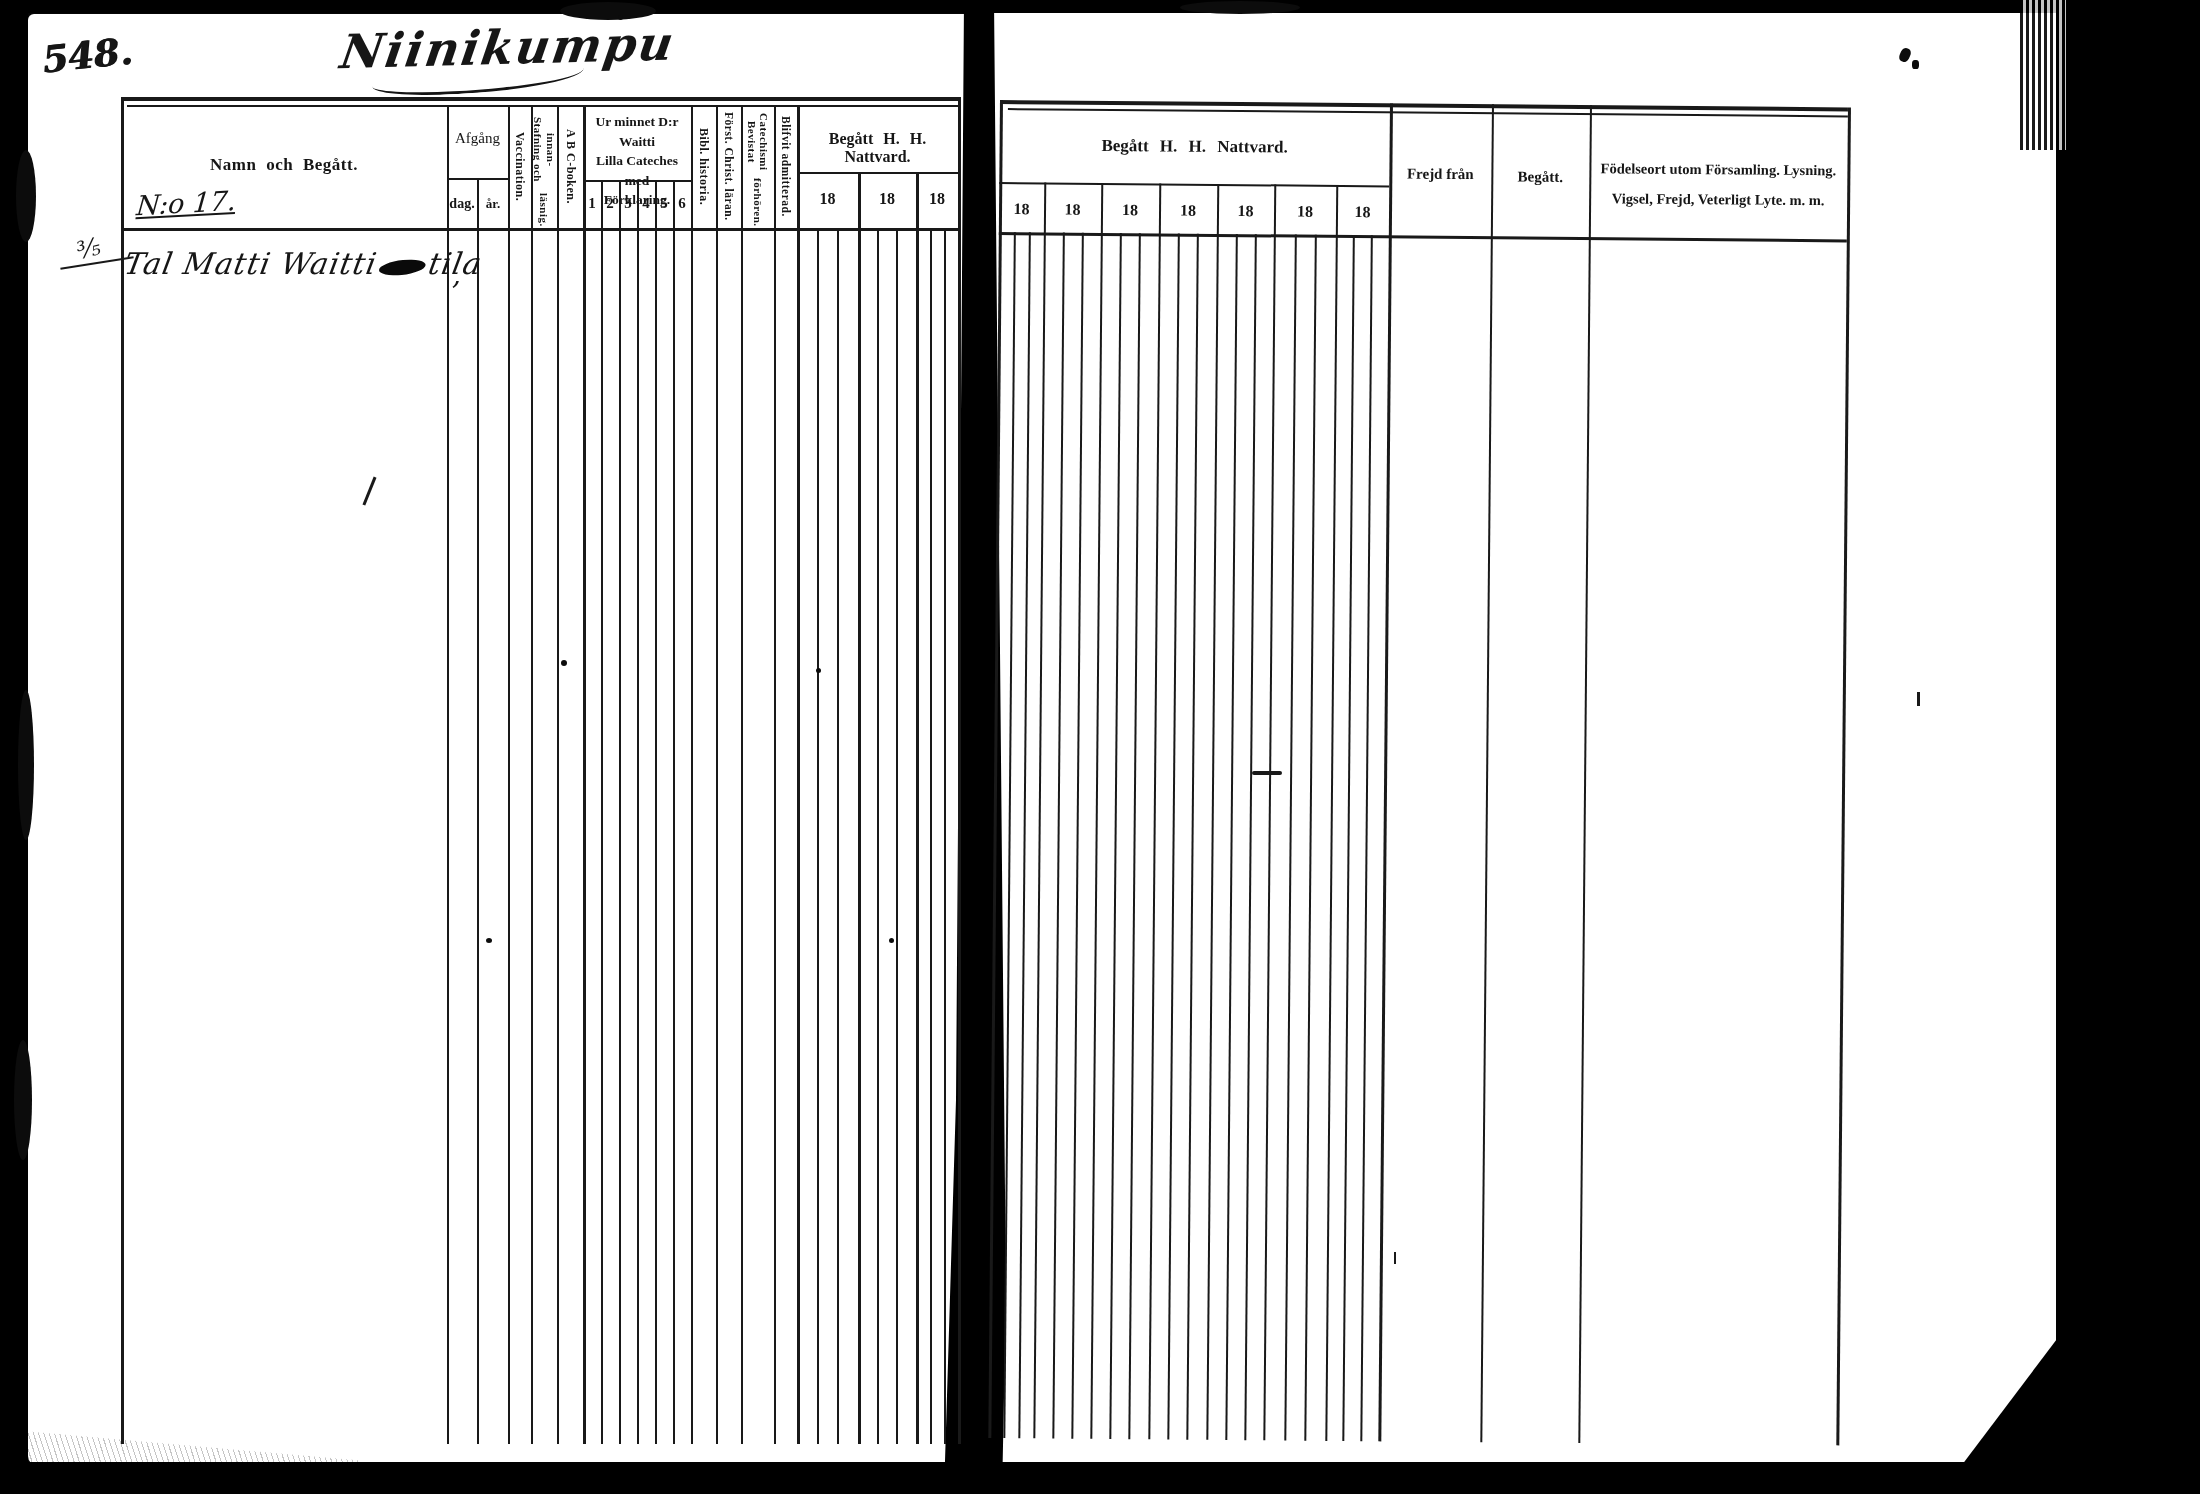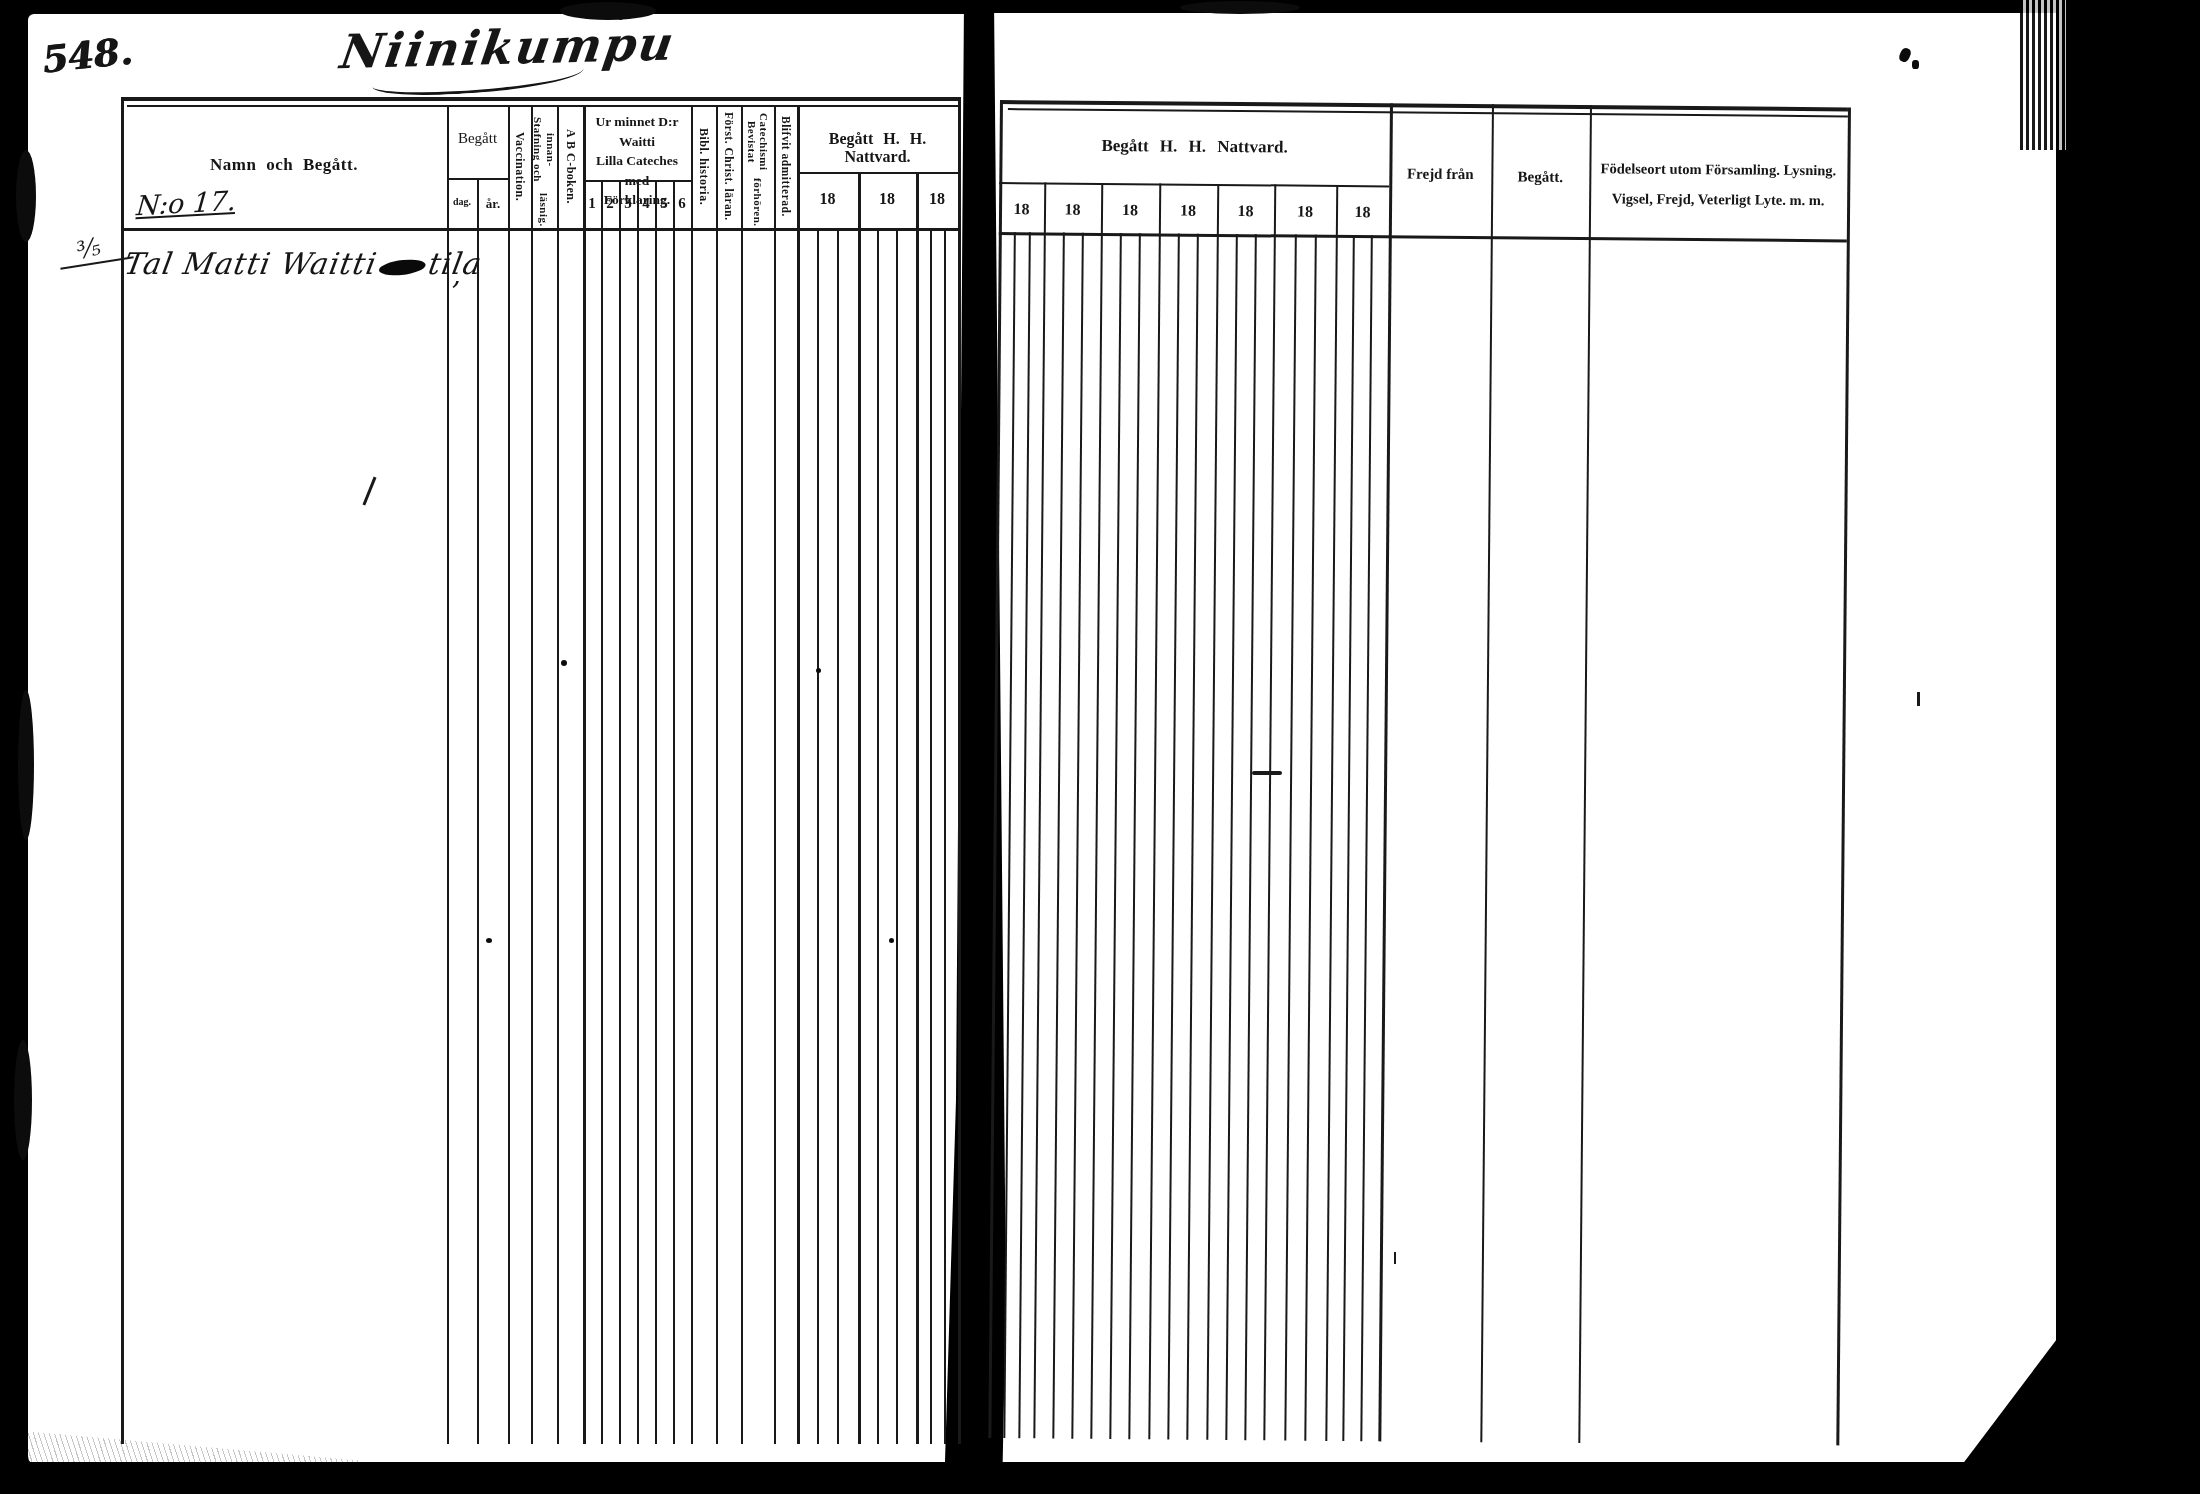--- a/index.html
+++ b/index.html
@@ -58,22 +58,22 @@
   <div class="speck" style="left:14px;top:1040px;width:18px;height:120px;border-radius:50%"></div>
 
   <div class="hw b" style="left:40px;top:38px;font-size:37px;transform:rotate(-6deg);text-shadow:1px 0 0 #111">548.</div>
   <div class="hw" style="left:345px;top:24px;font-size:47px;transform:rotate(-1.5deg) skewX(-10deg);font-weight:bold;letter-spacing:2px">Niinikumpu</div>
   <div style="position:absolute;left:372px;top:62px;width:212px;height:28px;border-bottom:3px solid #141414;border-radius:0 0 90% 55%;transform:rotate(-3deg)"></div>
 
   <div id="left-rot">
 
     <div class="cell b" style="left:121px;top:155px;width:326px;font-size:17px;word-spacing:5px;letter-spacing:.5px">Namn och Begått.</div>
 
-    <div class="cell" style="left:447px;top:130px;width:61px;font-size:15px">Begått</div>
-    <div class="cell b" style="left:447px;top:196px;width:30px;font-size:10px">dag.</div>
+    <div class="cell" style="left:447px;top:130px;width:61px;font-size:15px">Afgång</div>
+    <div class="cell b" style="left:447px;top:196px;width:30px;font-size:14px">dag.</div>
     <div class="cell b" style="left:478px;top:196px;width:30px;font-size:13px">år.</div>
 
     <div class="cell vtext" style="left:508px;top:106px;width:23px;height:121px">Vaccination.</div>
 
     <div class="cell vtext" style="left:531px;top:106px;width:26px;height:121px;font-size:11px">
       <span>Stafning och innan-</span>
       <span>läsnig.</span>
     </div>
 
     <div class="cell vtext" style="left:557px;top:106px;width:26px;height:121px">A B C-boken.</div>

